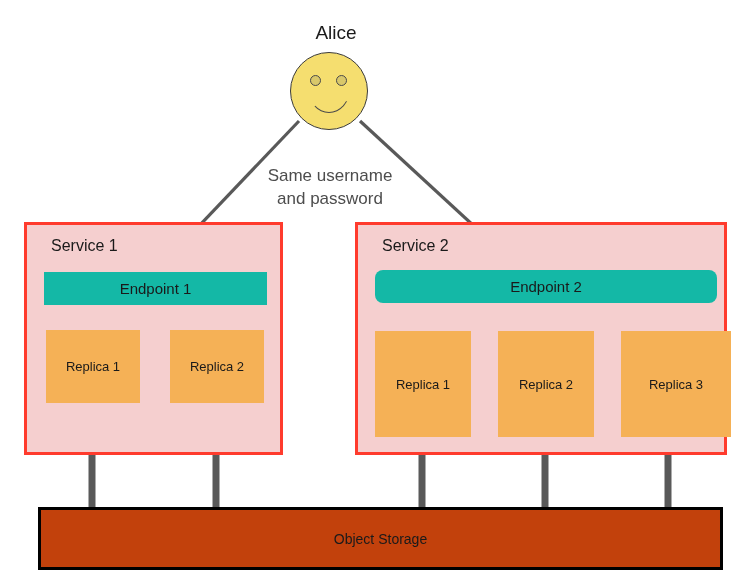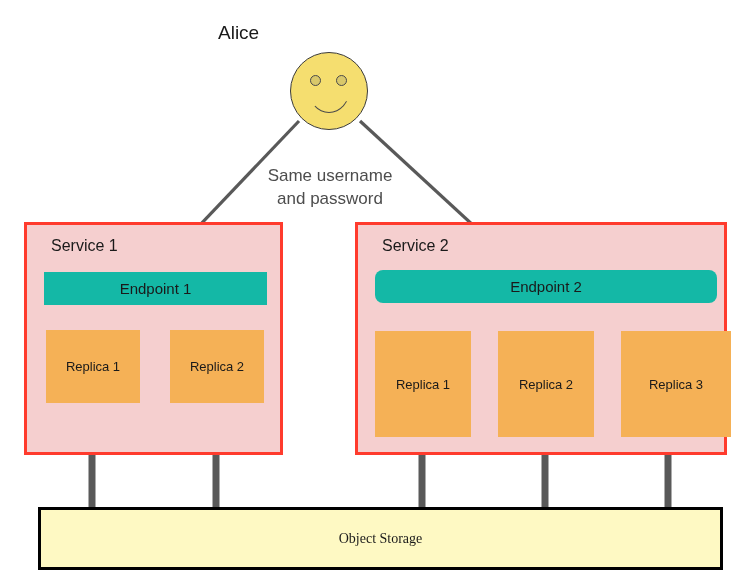--- a/index.html
+++ b/index.html
@@ -14,23 +14,24 @@
     position: relative;
     width: 751px;
     height: 588px;
     background: #ffffff;
     overflow: hidden;
   }
   .abs { position: absolute; }
 
   
   #actor-label {
-    left: 218px;
+    left: 236px;
     top: 21px;
     width: 200px;
+    text-align: center;
     font-size: 19px;
     color: #1a1a1a;
     line-height: 24px;
     white-space: nowrap;
   }
   #actor-face {
     left: 290px;
     top: 52px;
     width: 78px;
     height: 78px;
@@ -129,29 +130,28 @@
   #s2-replica-1 { left: 375px; top: 331px; width: 96px; height: 106px; }
   #s2-replica-2 { left: 498px; top: 331px; width: 96px; height: 106px; }
   #s2-replica-3 { left: 621px; top: 331px; width: 110px; height: 106px; }
 
   
   #object-storage-box {
     left: 38px;
     top: 507px;
     width: 685px;
     height: 63px;
-    background: #fef9c3;
+    background: #c2410c;
     border: 3px solid #000000;
     box-sizing: border-box;
     display: flex;
     align-items: center;
     justify-content: center;
     font-size: 14px;
     color: #1a1a1a;
-    font-family: Liberation Serif, serif;
   }
 </style>
 </head>
 <body>
 
 <div id="canvas">
 
   <div class="abs" id="actor-label">Alice</div>
 
   <div class="abs" id="actor-face">

